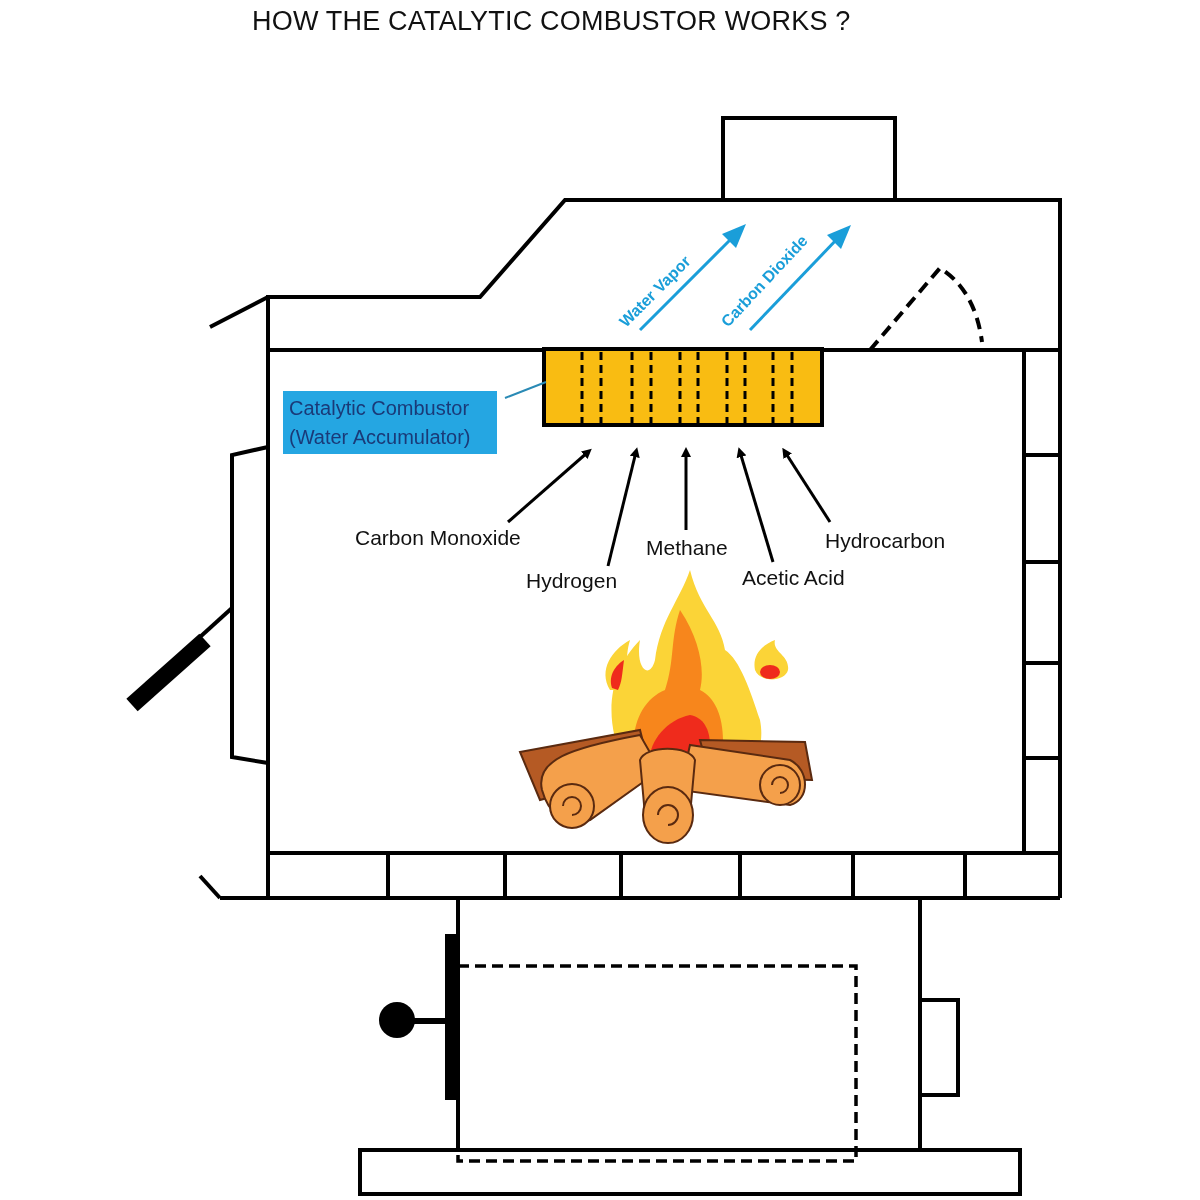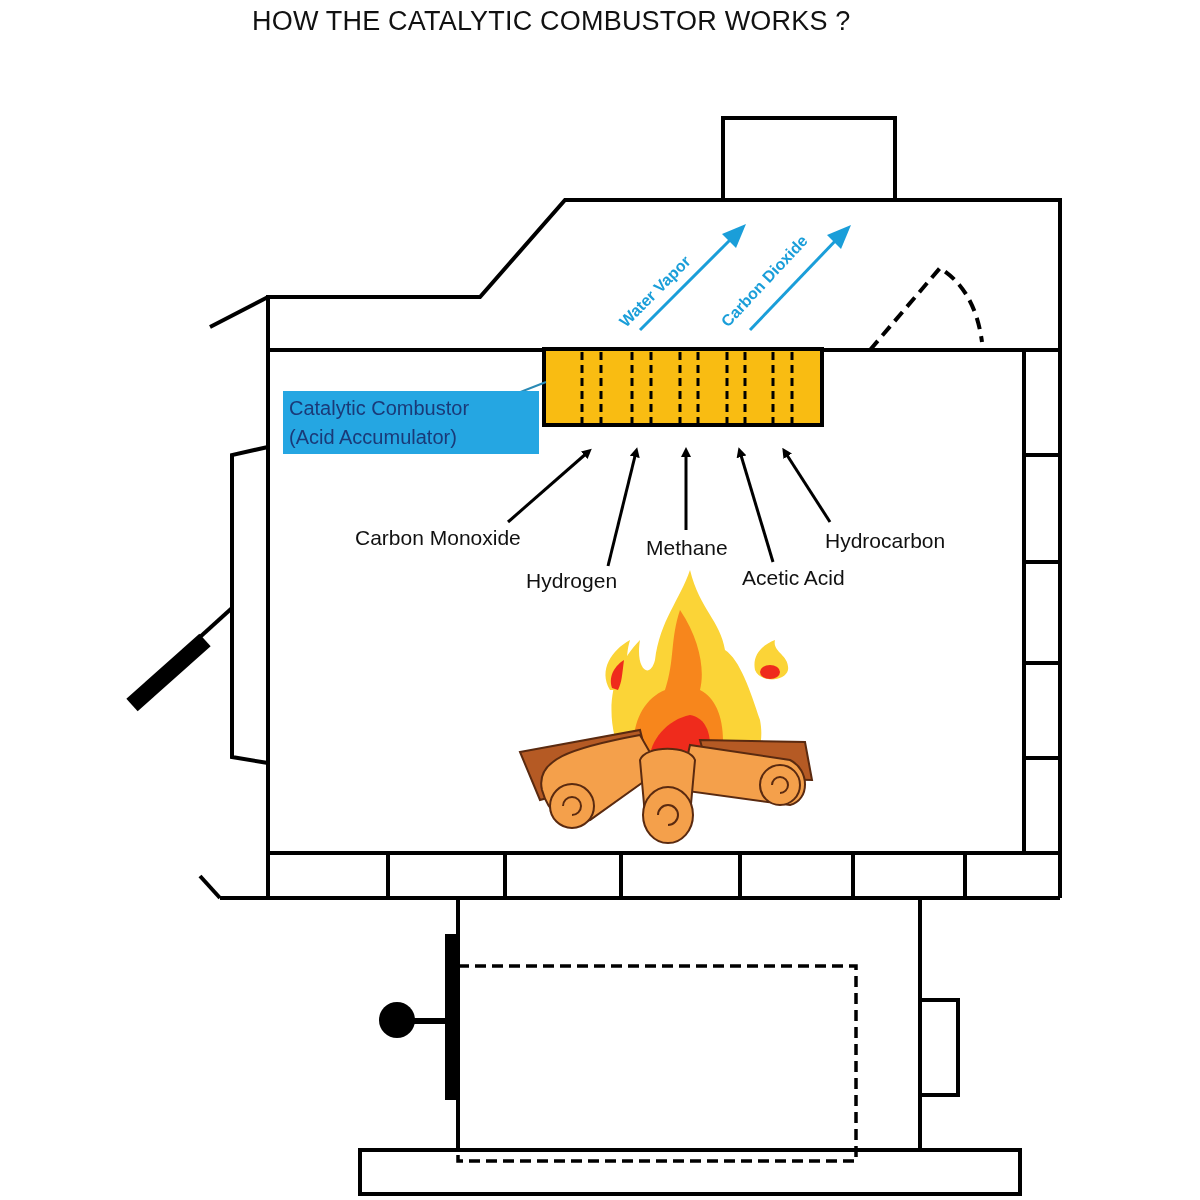--- a/index.html
+++ b/index.html
@@ -2,21 +2,21 @@
 <html><head>
 <meta charset="utf-8">
 <style>
   html, body { margin:0; padding:0; background:#ffffff; }
   body { width:1200px; height:1200px; position:relative; overflow:hidden; font-family:"Liberation Sans", sans-serif; }
   #title { position:absolute; left:252px; top:0px; font-size:27px; color:#111; letter-spacing:0.2px; white-space:nowrap; line-height:42px; font-family:"Liberation Sans", sans-serif; }
   svg { position:absolute; left:0; top:0; }
   .ln { stroke:#000; stroke-width:4; fill:none; }
   .lbl { font-family:"Liberation Sans", sans-serif; font-size:21px; fill:#111; }
   .blue-lbl { font-family:"Liberation Sans", sans-serif; font-size:16px; fill:#1a9ed9; font-weight:bold; }
-  #cat-label { position:absolute; left:283px; top:391px; width:256px; height:63px; background:#25a6e2; color:#1a3a78; font-size:20px; line-height:29px; padding:3px 0 0 6px; box-sizing:border-box; font-family:"Liberation Sans", sans-serif; }
+  #cat-label { position:absolute; left:283px; top:391px; width:214px; height:63px; background:#25a6e2; color:#1a3a78; font-size:20px; line-height:29px; padding:3px 0 0 6px; box-sizing:border-box; font-family:"Liberation Sans", sans-serif; }
 </style>
 </head>
 <body>
 
 <div id="title">HOW THE CATALYTIC COMBUSTOR WORKS ?</div>
 
 <svg width="1200" height="1200" viewBox="0 0 1200 1200">
   <defs>
     <marker id="arrowBlack" markerWidth="10" markerHeight="10" refX="5" refY="5" orient="auto" markerUnits="userSpaceOnUse" viewBox="0 0 10 10">
       <path d="M0,0 L10,5 L0,10 z" fill="#000"></path>
@@ -131,14 +131,14 @@
     <path d="M640,760 C645,745 690,745 695,760 L690,815 L645,815 z" fill="#f4a04b"></path>
     <ellipse cx="668" cy="815" rx="25" ry="28" fill="#f4a04b"></ellipse>
     <path d="M668,815 m-10,0 a10,10 0 1,1 10,10" fill="none"></path>
     <path d="M572,806 m-9,0 a9,9 0 1,1 9,9" fill="none"></path>
     <path d="M780,785 m-8,0 a8,8 0 1,1 8,8" fill="none"></path>
   </g>
 </svg>
 
 <div id="cat-label">
   <div>Catalytic Combustor</div>
-  <div>(Acid Accumulator)</div>
+  <div>(Water Accumulator)</div>
 </div>
 
 </body></html>

